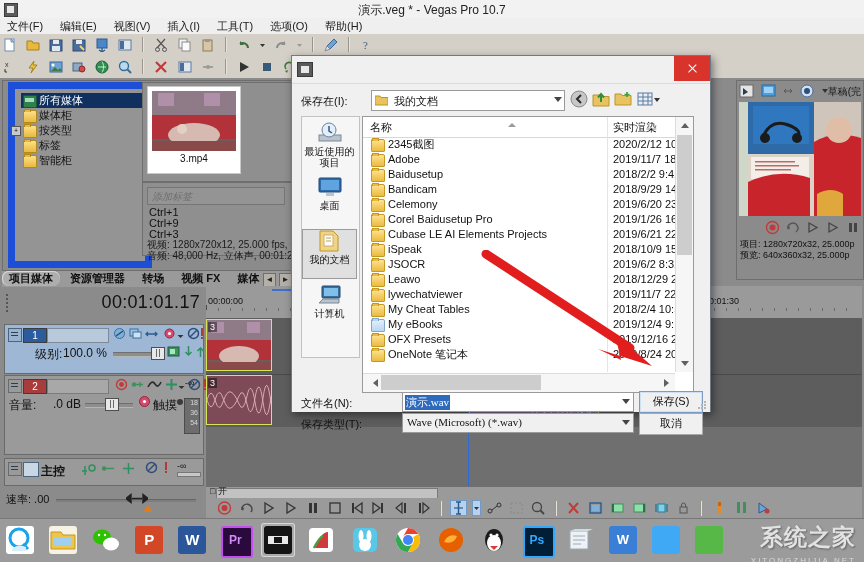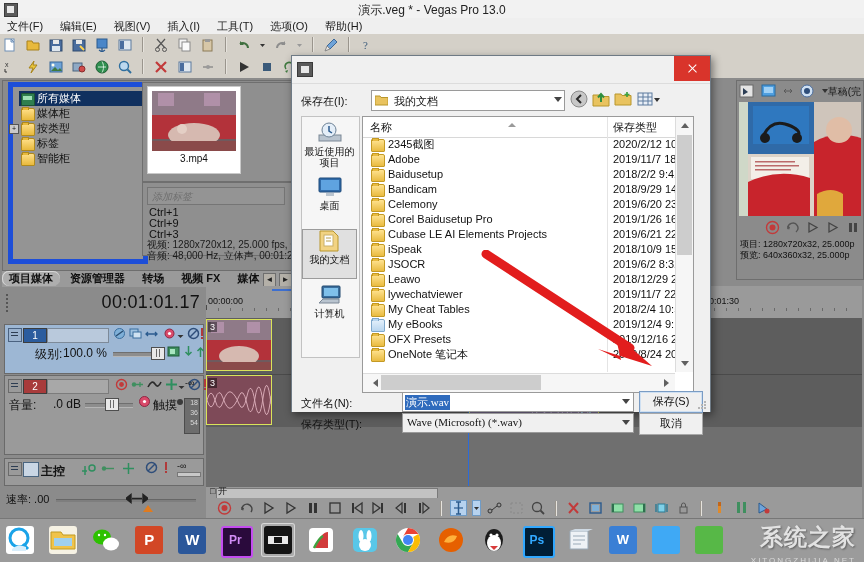--- a/index.html
+++ b/index.html
@@ -28,21 +28,21 @@
   #toolbar2{left:0;top:56px;width:864px;height:22px;background:#d4d0c8;border-bottom:1px solid #9e9a93;}
   .tbtn{position:relative;display:inline-block;width:18px;height:18px;margin:2px 1px;vertical-align:top;border-radius:2px;}
   .tsep{position:relative;display:inline-block;width:1px;height:15px;margin:3px 4px;background:#9a958d;vertical-align:top;border-right:1px solid #e6e3dd;}
   .gi{position:absolute;left:2px;top:2px;width:14px;height:14px;}
 
   
   #workspace{left:0;top:78px;width:864px;height:440px;background:#8b8b8b;}
 
   
   #mediapool{left:2px;top:80px;width:292px;height:196px;background:#8b8b8b;border:1px solid #6e6e6e;}
-  #mp-tree{left:8px;top:82px;width:130px;height:172px;background:#949494;border:5px solid #1d4ed8;}
+  #mp-tree{left:8px;top:82px;width:130px;height:172px;background:#949494;border:7px solid #1d4ed8;}
   .tree-row{position:relative;height:15px;line-height:15px;font-size:11px;color:#111;padding-left:18px;white-space:nowrap;}
   .tree-row.sel{background:#10305f;color:#fff;}
   .tree-ico{position:absolute;left:2px;top:2px;width:12px;height:11px;}
   .folder-ico{background:linear-gradient(#ffe08a,#e8b93c);border:1px solid #b08a1e;border-radius:1px 2px 1px 1px;}
   .folder-ico:after{content:"";position:absolute;left:0;top:-2px;width:5px;height:2px;background:#e8b93c;border:1px solid #b08a1e;border-bottom:0;}
   .allmedia-ico{background:#2f7f4f;border:1px solid #1d5434;border-radius:1px;}
   .allmedia-ico:after{content:"";position:absolute;left:1px;top:2px;width:9px;height:4px;background:#9fe0b6;}
   .tree-exp{position:absolute;left:-10px;top:3px;width:8px;height:8px;border:1px solid #555;background:#c9c9c9;font-size:7px;line-height:7px;text-align:center;color:#111;}
 
   #mp-thumbpane{left:142px;top:82px;width:148px;height:98px;background:#8f8f8f;border:1px solid #6f6f6f;}
@@ -217,21 +217,21 @@
   #wm .wmtxt{position:absolute;right:2px;top:2px;font-size:23px;font-weight:bold;color:#f7f7f7;text-shadow:1px 1px 2px rgba(0,0,0,.5);letter-spacing:1px;white-space:nowrap;}
   #wm .wmsub{position:absolute;right:2px;top:36px;font-size:8px;color:#e8e8e8;letter-spacing:2px;}
 </style>
 </head>
 <body>
 
 <div class="abs" id="titlebar">
   <div class="abs tb-icon">
       <i></i>
     </div>
-  <div class="abs" id="title-text">演示.veg * - Vegas Pro 13.0</div>
+  <div class="abs" id="title-text">演示.veg * - Vegas Pro 10.7</div>
 </div>
 
 <div class="abs" id="menubar">
   <span class="mi">文件(F)</span>
   <span class="mi">编辑(E)</span>
   <span class="mi">视图(V)</span>
   <span class="mi">插入(I)</span>
   <span class="mi">工具(T)</span>
   <span class="mi">选项(O)</span>
   <span class="mi">帮助(H)</span>
@@ -955,21 +955,21 @@
             </svg>
         </span>
         <span class="sblbl">计算机</span>
       </div>
     </div>
 
     <div class="abs" id="filelist">
       <div class="abs" id="fl-head">
         <span class="h1">名称</span>
         <span class="sortarrow"></span>
-        <span class="h2">保存类型</span>
+        <span class="h2">实时渲染</span>
         <span class="hsplit"></span>
       </div>
 
       <div class="abs" id="fl-rows">
         <div class="frow">
             <span class="ficon"></span>
             <span class="fname">2345截图</span>
             <span class="fdate">2020/2/12 10:51</span>
           </div>
         <div class="frow">

